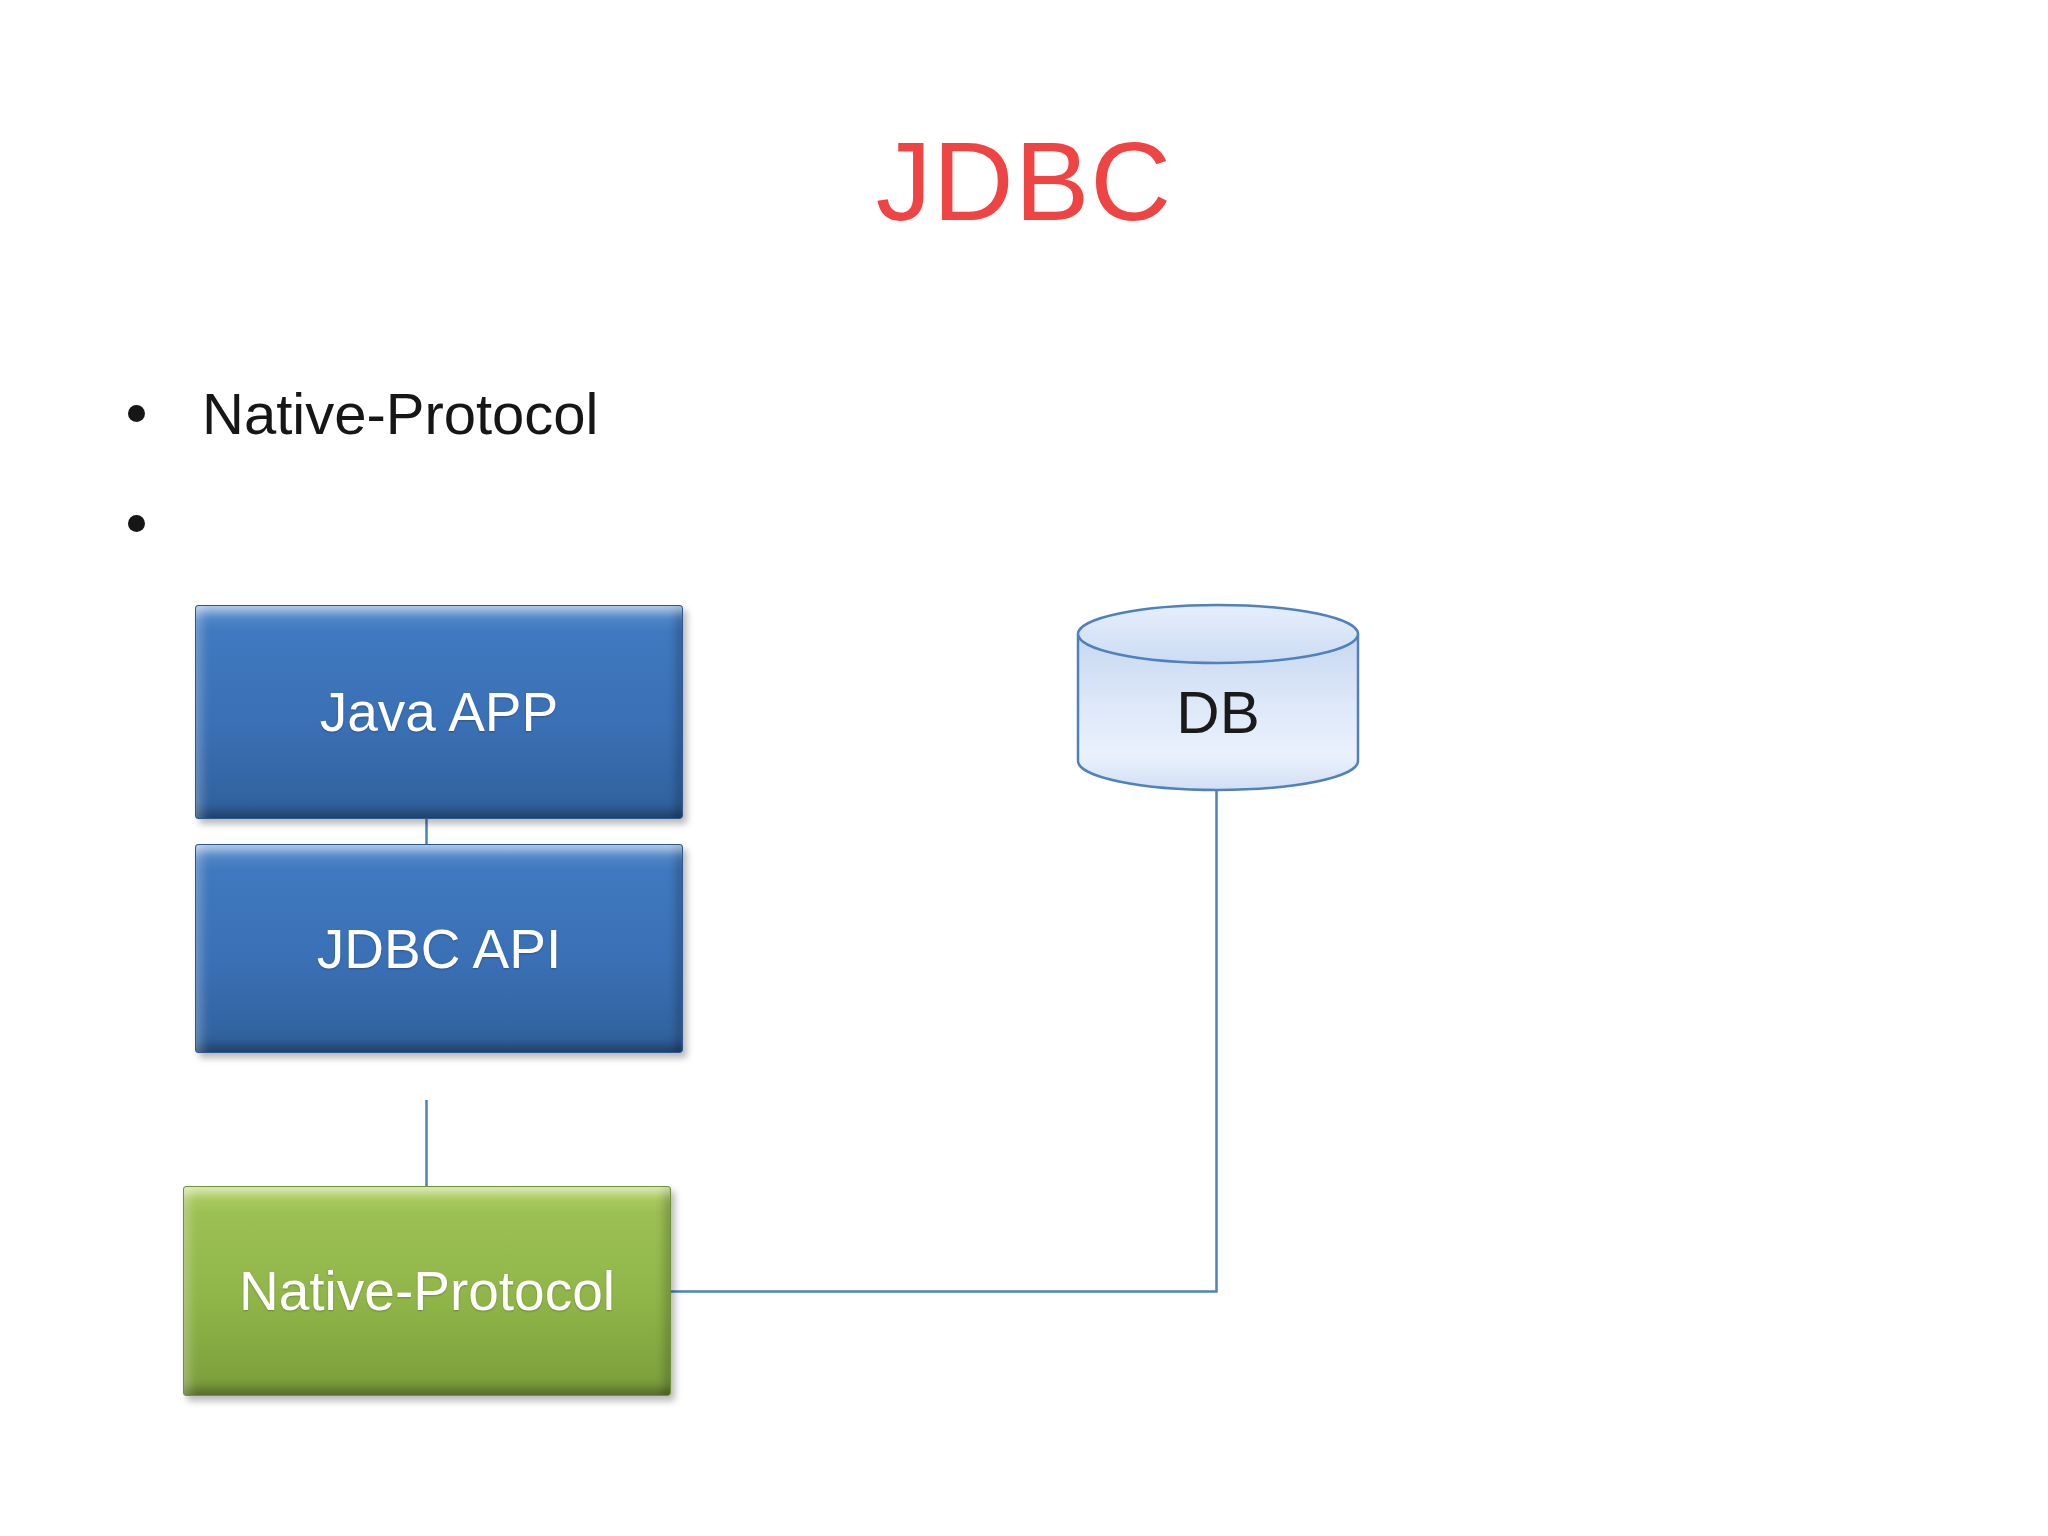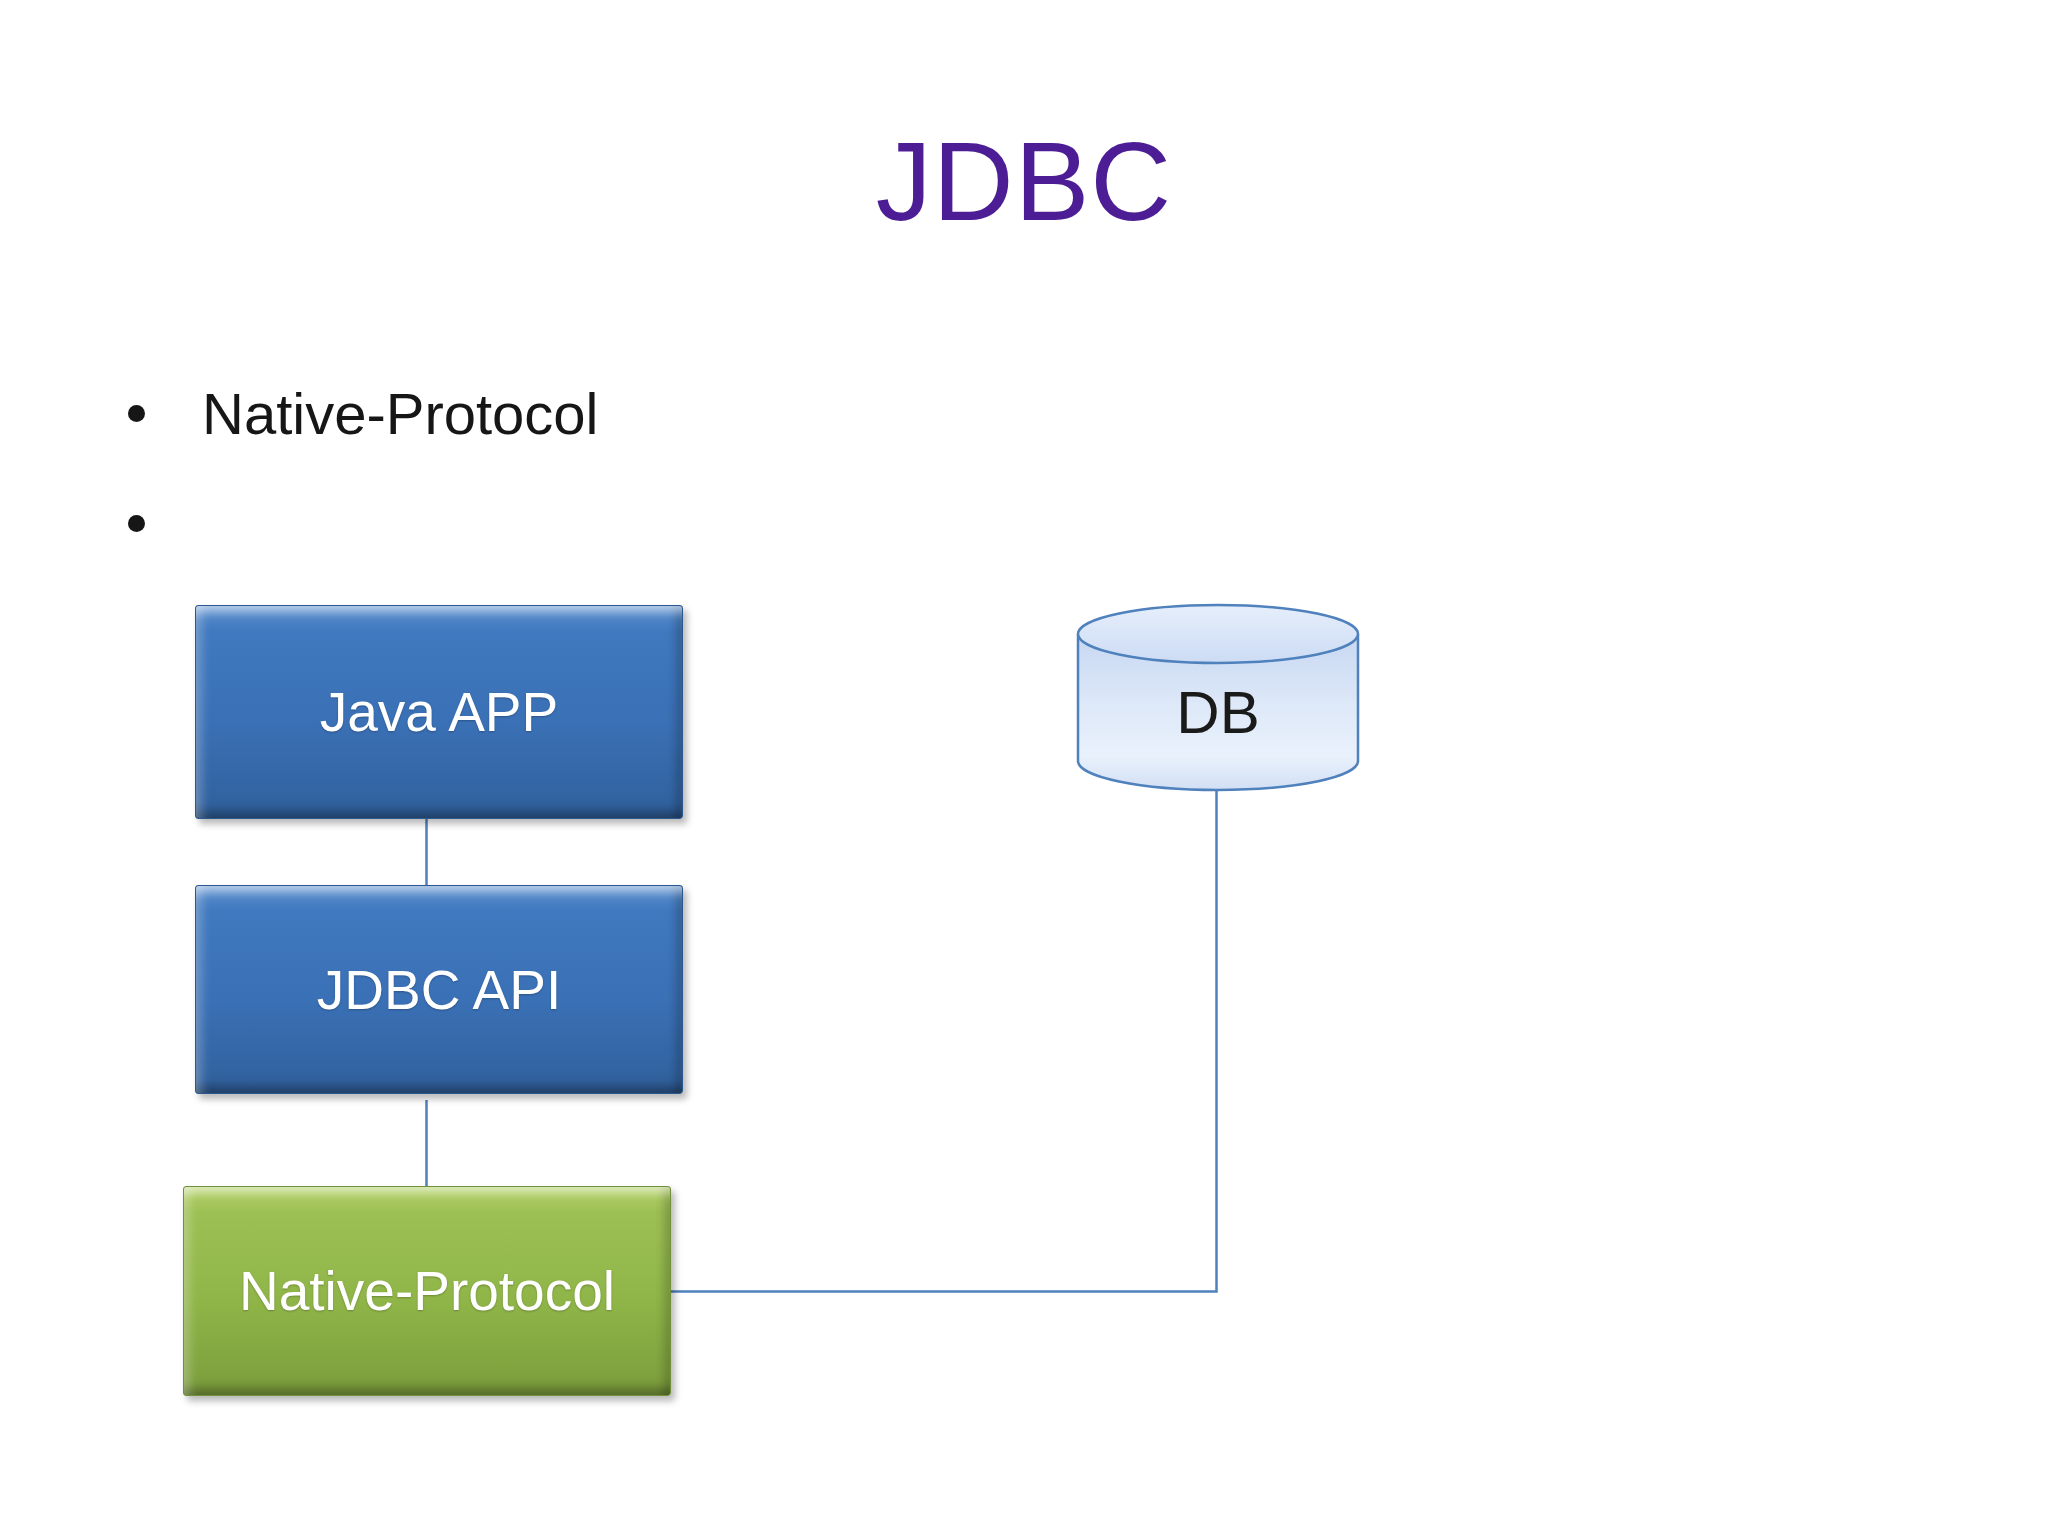--- a/index.html
+++ b/index.html
@@ -18,21 +18,21 @@
   .title {
     position: absolute;
     top: 112px;
     left: 0;
     width: 100%;
     margin: 0;
     text-align: center;
     font-size: 112px;
     font-weight: 400;
     line-height: 1.25;
-    color: #4c1d95;
+    color: #ef4444;
     letter-spacing: 1px;
   }
   .bullets {
     position: absolute;
     top: 358px;
     left: 0;
     margin: 0;
     padding: 0 0 0 128px;
     list-style: none;
   }
@@ -86,21 +86,21 @@
     background: linear-gradient(180deg, #b4d168 0%, #9dc054 12%, #8fb548 55%, #7b9d3c 100%);
     border: 1px solid #71903a;
     box-shadow:
       inset 0 12px 10px -6px rgba(255,255,255,0.55),
       inset 12px 0 10px -6px rgba(255,255,255,0.25),
       inset 0 -14px 12px -8px rgba(0,0,0,0.35),
       inset -12px 0 10px -6px rgba(0,0,0,0.20),
       4px 5px 7px rgba(0,0,0,0.28);
   }
   .box-java-app       { top: 605px;  height: 212px; }
-  .box-jdbc-api       { top: 885px;  height: 207px; }
+  .box-jdbc-api       { top: 844px;  height: 207px; }
   .box-native-protocol{ top: 1186px; height: 208px; }
   .db-label {
     position: absolute;
     left: 1076px;
     top: 672px;
     width: 284px;
     height: 80px;
     display: flex;
     align-items: center;
     justify-content: center;

